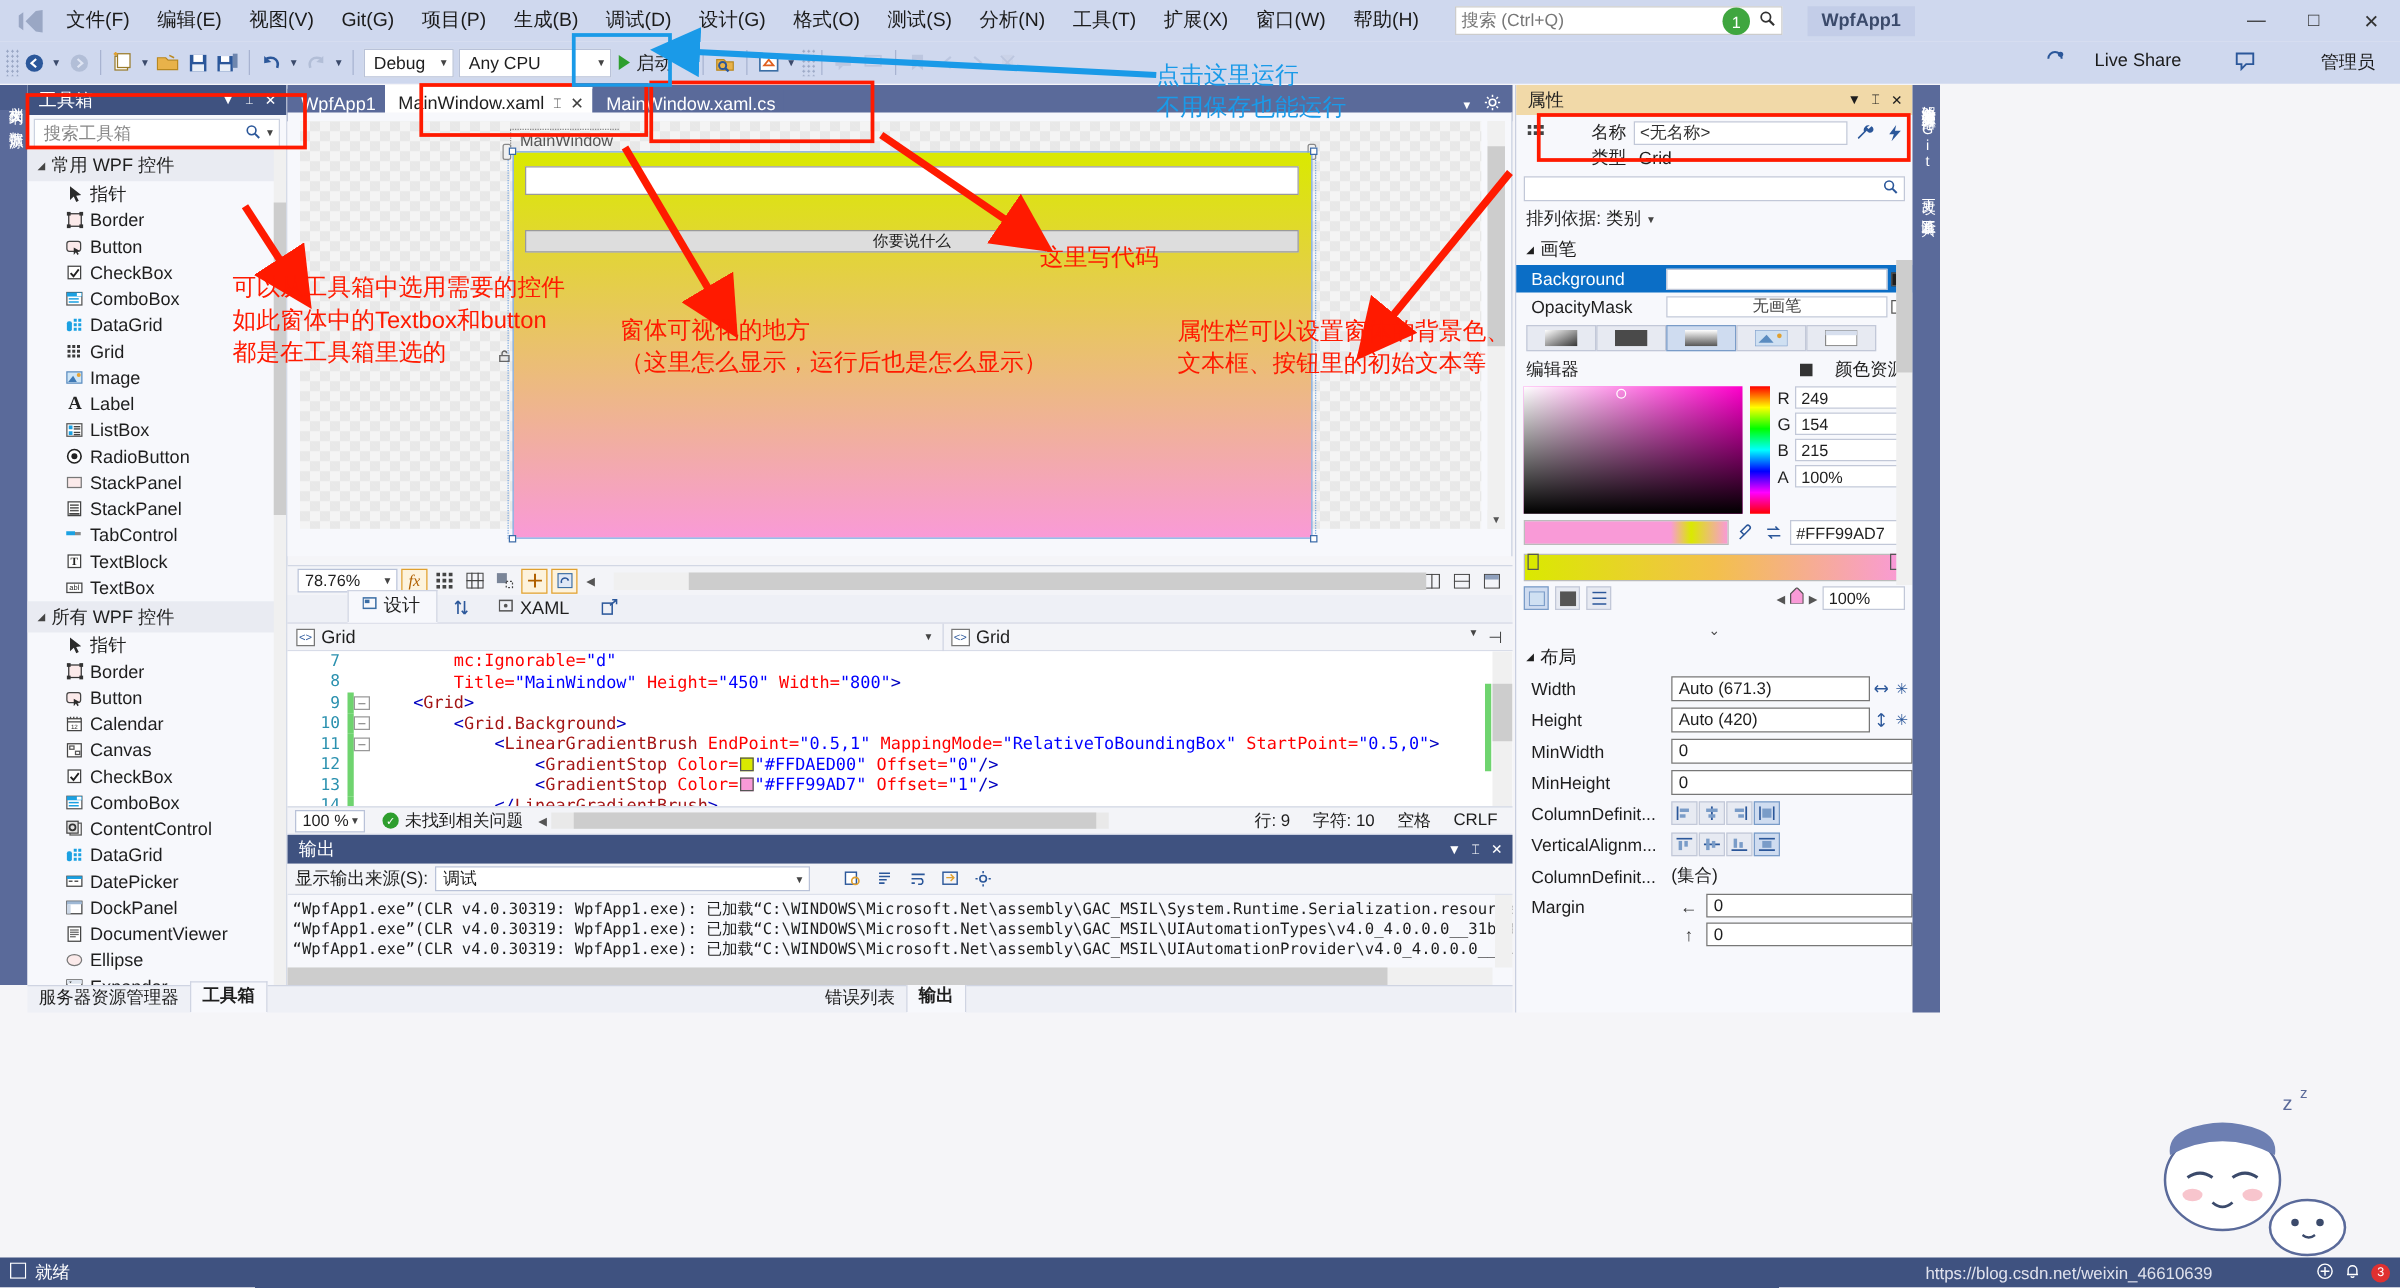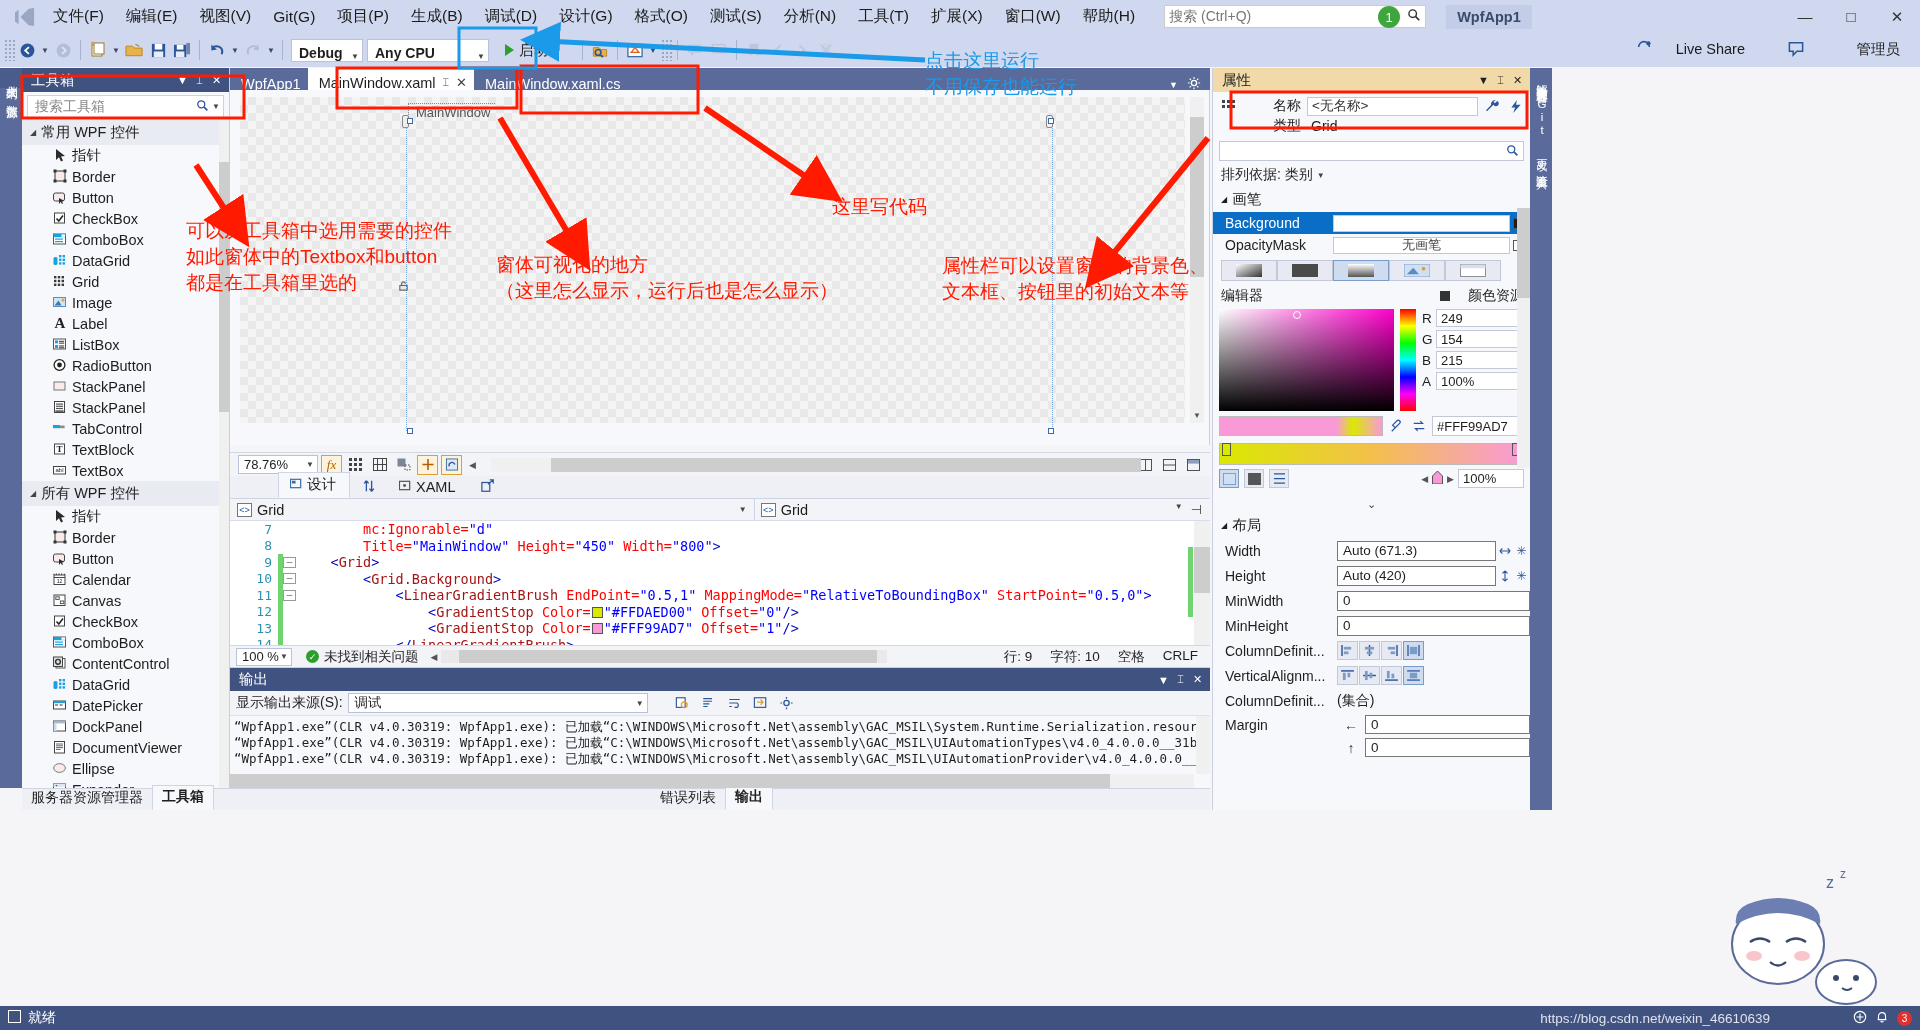--- a/index.html
+++ b/index.html
@@ -42,26 +42,26 @@
     background:#cfd8ee; display:flex; align-items:center; font-size:14px;
   }
   .tb-grip { width:11px; height:22px; margin-left:4px;
      background-image: radial-gradient(#9aa7c4 0.8px, transparent 0.9px);
      background-size:4px 4px; }
   .tb-ico { width:24px; height:24px; display:flex; align-items:center; justify-content:center; color:#2b579a; }
   .tb-ico.dim { opacity:.35; }
   .tb-caret { width:12px; display:flex; align-items:center; justify-content:center; font-size:8px; color:#3b4a6b;}
   .tb-sep { width:1px; height:20px; background:#a8b3d1; margin:0 5px; }
   .tb-combo {
-    height:23px; background:#fff; border:1px solid #b9c2d8; display:flex; align-items:flex-end;
-    padding:0 3px 0 7px; font-size:14px; color:#1e1e1e;font-weight:bold;
+    height:23px; background:#fff; border:1px solid #b9c2d8; display:flex; align-items:center;
+    padding:0 3px 0 7px; font-size:14px; color:#1e1e1e;
   }
   .tb-combo .cv { flex:1; white-space:nowrap; }
   .tb-combo .cc { font-size:8px; color:#444; padding-left:6px;}
-  .start-btn { display:flex; align-items:center; gap:5px; padding:2px 16px; font-size:14.5px; }
+  .start-btn { display:flex; align-items:center; gap:5px; padding:2px 6px; font-size:14.5px; }
   .tri { width:0;height:0;border-left:9px solid #2e9e2e;border-top:6px solid transparent;border-bottom:6px solid transparent;}
   .live-share { position:absolute; right:175px; top:6px; display:flex; align-items:center; gap:24px; font-size:14.5px; color:#1b1b1b;}
   .admin-lbl { position:absolute; right:20px; top:7px; font-size:14.5px; color:#1b1b1b;}
   .tb-right-ico { position:absolute; right:115px; top:7px; color:#2b579a; }
 
   
   .vtabs { position:absolute; left:0; top:68px; width:22px; height:720px; background:#5a6a9a; }
   .vtab { width:22px; color:#fff; font-size:11.5px; writing-mode:vertical-rl;
       text-orientation:upright; padding:8px 3px; letter-spacing:1px; }
   .vtab.sel { background:#4a5c8c; }
@@ -887,20 +887,24 @@
     </div>
   </div>
 
   <div class="designer">
     <div class="design-canvas">
       <div class="wlabel">MainWindow</div>
       <div class="guide-v" style="left:166px;"></div>
       <div class="guide-v" style="left:812px;"></div>
       <div class="ruler-dot" style="left:162px; top:18px;"></div>
       <div class="ruler-dot" style="left:806px; top:18px;"></div>
+      <div class="wframe">
+        <div class="wtextbox"></div>
+        <div class="wbutton">你要说什么</div>
+      </div>
       <div class="selhandle" style="left:167px; top:21px;"></div>
       <div class="selhandle" style="left:808px; top:21px;"></div>
       <div class="selhandle" style="left:167px; top:331px;"></div>
       <div class="selhandle" style="left:808px; top:331px;"></div>
       <div style="position:absolute; left:158px; top:180px; width:11px; height:11px;">
         <svg width="11" height="11" viewBox="0 0 12 12">
             <path d="M2 6 h8 v5 H2 Z" fill="none" stroke="#666" stroke-width="1.2"></path>
             <path d="M4 6 V4 a2 2 0 0 1 4 0" fill="none" stroke="#666" stroke-width="1.2"></path>
           </svg>
       </div>

